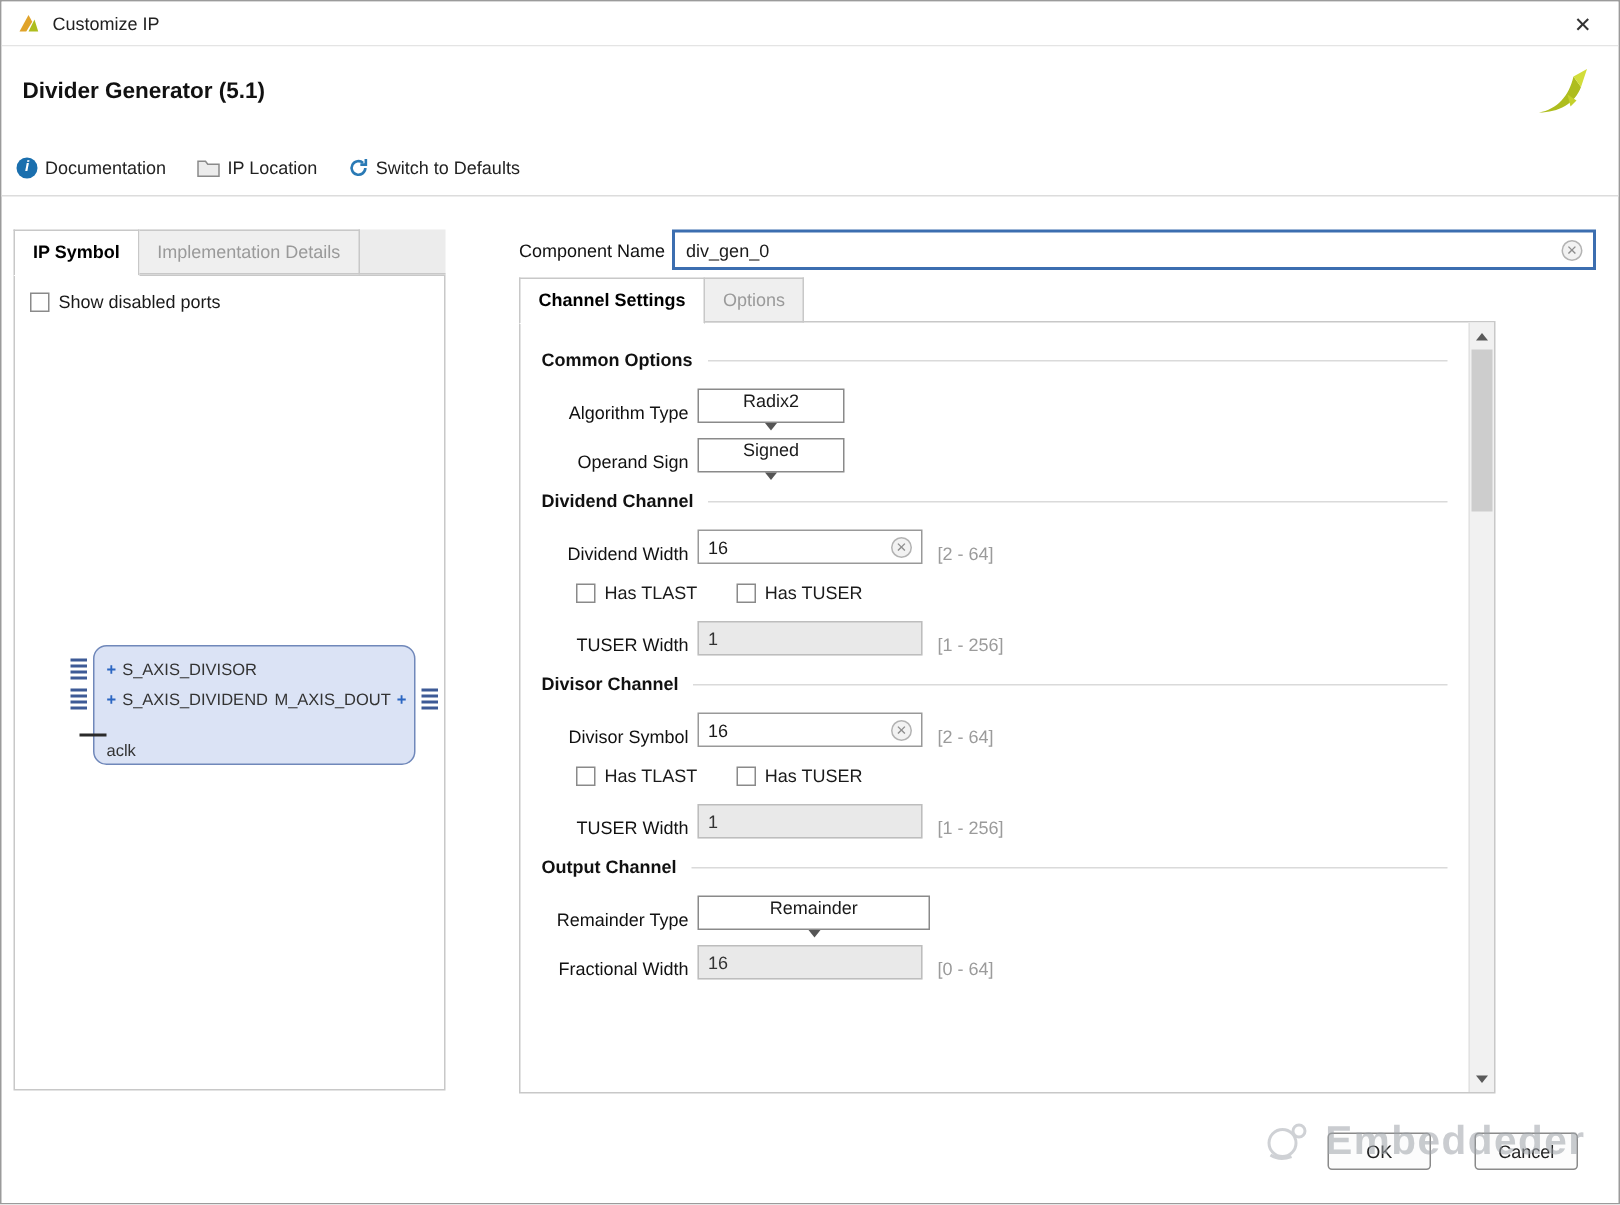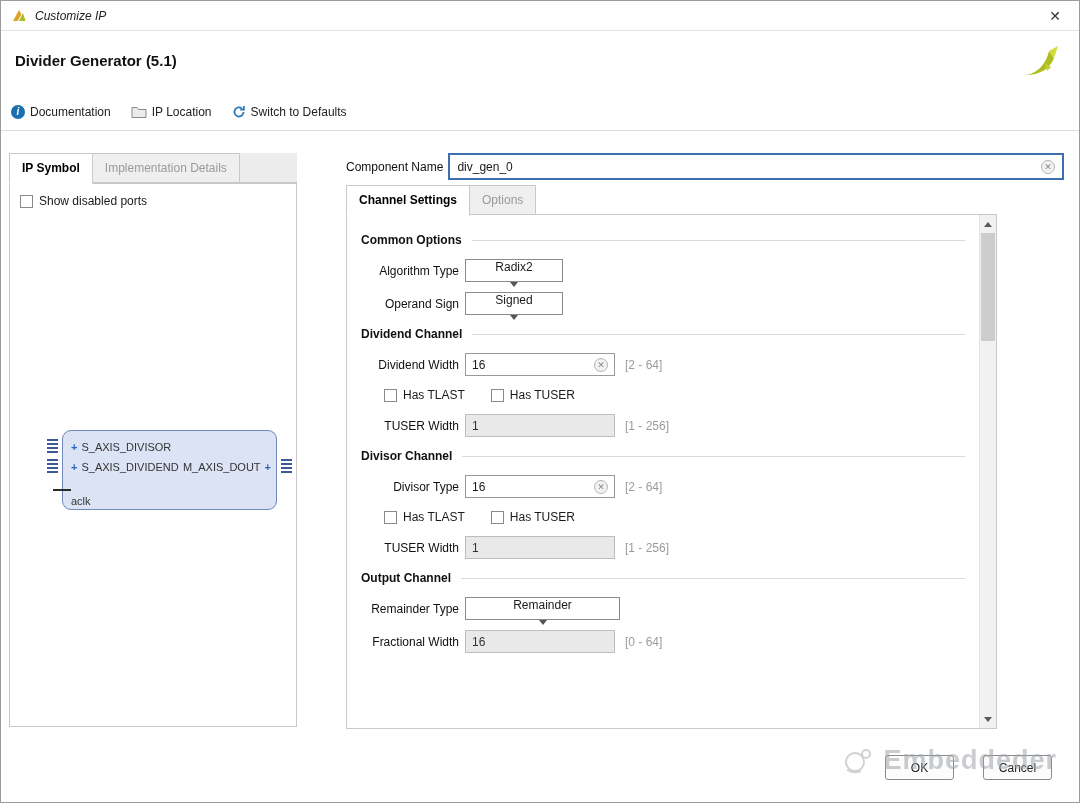--- a/index.html
+++ b/index.html
@@ -3,21 +3,21 @@
 <meta charset="utf-8">
 <style>
   * { margin:0; padding:0; box-sizing:border-box; }
   html,body { background:#ffffff; }
   body { font-family:"Liberation Sans", sans-serif; font-size:12px; color:#1a1a1a; }
   .window { position:relative; width:1080px; height:803px; background:#fff; border:1px solid #9b9b9b; overflow:hidden; }
 
   
   .titlebar { position:absolute; top:0; left:0; right:0; height:30px; display:flex; align-items:center; padding:0 10px; border-bottom:1px solid #e4e4e4; background:#fff; }
   .titlebar .tlogo { width:16px; height:16px; margin-right:8px; flex:0 0 auto; }
-  .titlebar .ttitle { flex:1; font-size:12px; color:#222;font-style:italic; }
+  .titlebar .ttitle { flex:1; font-size:12px; color:#222; }
   .close-btn { font-size:14px; color:#333; padding:2px 8px; cursor:default; }
 
   
   .header { position:absolute; top:30px; left:0; right:0; height:62px; background:#fff; }
   .header .htitle { position:absolute; left:14px; top:21px; font-size:15px; font-weight:bold; color:#111; }
   .header .brand { position:absolute; right:20px; top:12px; width:36px; height:38px; }
 
   
   .toolbar { position:absolute; top:92px; left:0; right:0; height:38px; display:flex; align-items:center; gap:20px; padding:0 10px; border-bottom:1px solid #dcdcdc; background:#fff; }
   .tool { display:flex; align-items:center; gap:5px; color:#222; cursor:default; }
@@ -56,21 +56,21 @@
 
   .right-tabs { position:absolute; left:345px; top:184px; width:718px; }
 
   .form-box { position:absolute; left:345px; top:213px; width:651px; height:515px; border:1px solid #c8c8c8; background:#fff; }
   .form-content { position:absolute; left:0; top:0; right:17px; bottom:0; padding:14px 14px 0 14px; overflow:hidden; }
 
   .section-title { display:flex; align-items:center; gap:10px; font-weight:bold; color:#111; margin:4px 0 12px 0; }
   .section-title.gap { margin-top:12px; }
   .section-title .rule { flex:1; height:1px; background:#dadada; }
 
-  .frow { display:flex; align-items:center; margin:10px 0; }
+  .frow { display:flex; align-items:flex-end; margin:10px 0; }
   .flabel { width:98px; text-align:right; margin-right:6px; color:#111; white-space:nowrap; }
   .combo { display:inline-flex; align-items:center; justify-content:space-between; border:1px solid #8a8a8a; background:#fff; height:23px; padding:0 7px; gap:8px;flex-direction:column; }
   .combo.w1 { width:98px; } .combo.w2 { width:155px; }
   .chev { width:0; height:0; border-left:4px solid transparent; border-right:4px solid transparent; border-top:5px solid #555; }
   .tinput { display:inline-flex; align-items:center; justify-content:space-between; border:1px solid #999; background:#fff; height:23px; width:150px; padding:0 6px; gap:6px; }
   .tinput.disabled { background:#e9e9e9; border-color:#bdbdbd; color:#333; }
   .range { margin-left:10px; color:#9b9b9b; }
   .cbrow { display:flex; align-items:flex-end; gap:26px; margin:12px 0 12px 23px; }
   .cbitem { display:flex; align-items:center; gap:6px; }
 
@@ -256,21 +256,21 @@
         </div>
         <span class="range">[1 - 256]</span>
       </div>
 
       <div class="section-title gap">
         <span>Divisor Channel</span>
         <span class="rule"></span>
       </div>
 
       <div class="frow">
-        <span class="flabel">Divisor Type</span>
+        <span class="flabel">Divisor Symbol</span>
         <div class="tinput">
           <span>16</span>
           <span class="clear-ic">✕</span>
         </div>
         <span class="range">[2 - 64]</span>
       </div>
 
       <div class="cbrow">
         <span class="cbitem">
           <span class="checkbox"></span>

